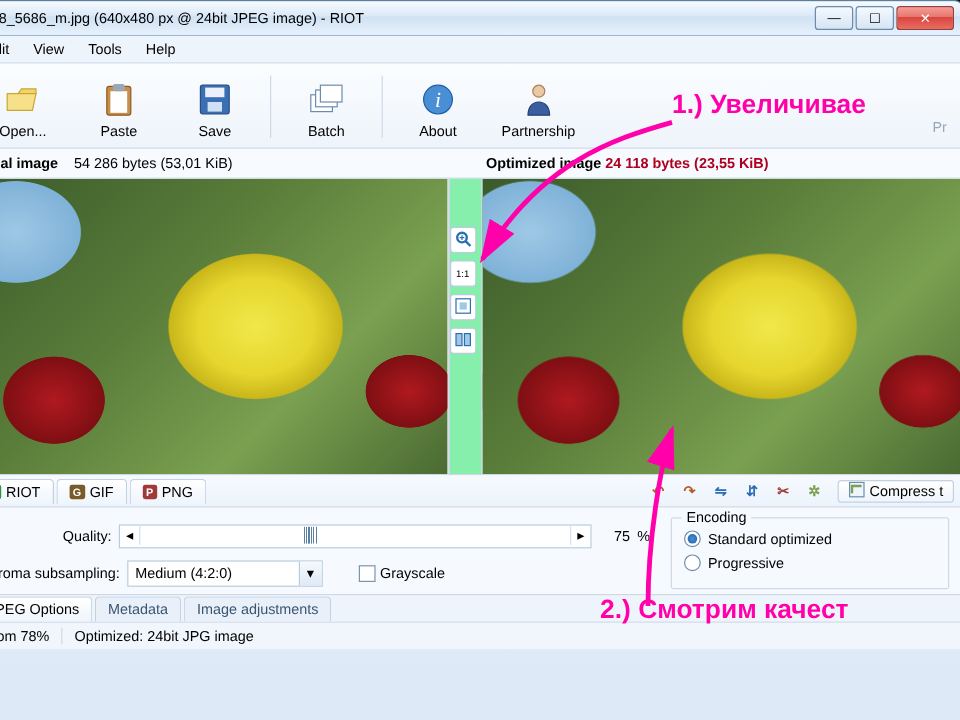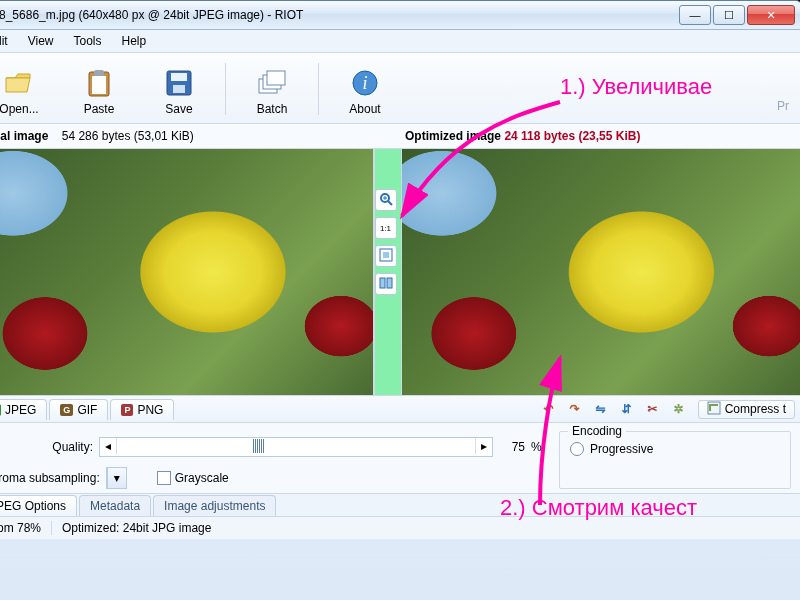--- a/index.html
+++ b/index.html
@@ -93,21 +93,21 @@
     background:radial-gradient(circle,#4a8fd6,#1a5fa6);}
   
   .btabs{display:flex;align-items:flex-end;height:22px;background:#eef4fb;border-top:1px solid #cfd9e6;
     border-bottom:1px solid #cfd9e6;padding-left:6px;}
   .btab{padding:3px 10px;border:1px solid #c2d2e3;border-bottom:none;border-radius:4px 4px 0 0;
     background:linear-gradient(#fff,#eef5fc);margin-right:2px;font-size:12px;}
   .btab.inactive{background:#e9f0f9;color:#3a5572;}
   .status{display:flex;height:22px;align-items:center;background:#f1f6fc;font-size:12px;}
   .status .cell{padding:0 10px;border-right:1px solid #cfd9e6;}
   
-  .anno{position:absolute;color:#ff00aa;font-weight:normal;font-size:22px;pointer-events:none;
+  .anno{position:absolute;color:#ff00aa;font-weight:bold;font-size:22px;pointer-events:none;
     text-shadow:0 0 2px #fff;}
   svg.annoarrow{position:absolute;pointer-events:none;}
   
   .ico{display:block;}
 </style>
 </head>
 <body>
 
 <div class="stage">
   <div class="window">
@@ -177,20 +177,29 @@
       </div>
       <div class="tsep"></div>
       <div class="tbtn">
         <span class="ticon">
           <svg class="ico" width="28" height="28">
               <circle cx="14" cy="14" r="12" fill="#4a8fd6" stroke="#1a5fa6"></circle>
               <text x="14" y="20" text-anchor="middle" font-size="18" font-family="Georgia" fill="#fff" font-style="italic">i</text>
             </svg>
         </span>
         <span class="tlabel">About</span>
+      </div>
+      <div class="tbtn">
+        <span class="ticon">
+          <svg class="ico" width="26" height="30">
+              <circle cx="13" cy="8" r="5" fill="#e8c9a8" stroke="#b08050"></circle>
+              <path d="M4 28c0-7 4-11 9-11s9 4 9 11z" fill="#3a5fa0" stroke="#23406e"></path>
+            </svg>
+        </span>
+        <span class="tlabel">Partnership</span>
       </div>
       <div class="spacer"></div>
       <span class="prlink">Pr</span>
     </div>
 
     <div class="captions">
       <div class="cap">
         <span class="lbl">Initial image</span>
         &nbsp;&nbsp;
         <span>54 286 bytes (53,01 KiB)</span>
@@ -236,21 +245,21 @@
         </div>
       </div>
       <div class="pane">
         <div class="flower"></div>
       </div>
     </div>
 
     <div class="fmtrow">
       <div class="fmttab">
         <span class="chip jpeg">J</span>
-        <span>JPEG</span>
+        <span>RIOT</span>
       </div>
       <div class="fmttab">
         <span class="chip gif">G</span>
         <span>GIF</span>
       </div>
       <div class="fmttab">
         <span class="chip png">P</span>
         <span>PNG</span>
       </div>
       <div class="spacer"></div>
@@ -293,30 +302,35 @@
                 <div class="thumb"></div>
               </div>
             <div class="arrow r">▸</div>
           </div>
           <div class="qval">75</div>
           <div class="pct">%</div>
         </div>
         <div class="subrow">
           <div class="qlabel" style="width:auto">Chroma subsampling:</div>
           <div class="combo">
+            <div class="ctext">Medium (4:2:0)</div>
             <div class="cbtn">▾</div>
           </div>
           <label class="chk">
             <span class="box"></span>
             <span>Grayscale</span>
           </label>
         </div>
       </div>
       <div class="group">
         <div class="glabel">Encoding</div>
+        <div class="radiorow">
+          <span class="radio sel"></span>
+          <span>Standard optimized</span>
+        </div>
         <div class="radiorow">
           <span class="radio"></span>
           <span>Progressive</span>
         </div>
       </div>
     </div>
 
     <div class="btabs">
       <div class="btab">JPEG Options</div>
       <div class="btab inactive">Metadata</div>

